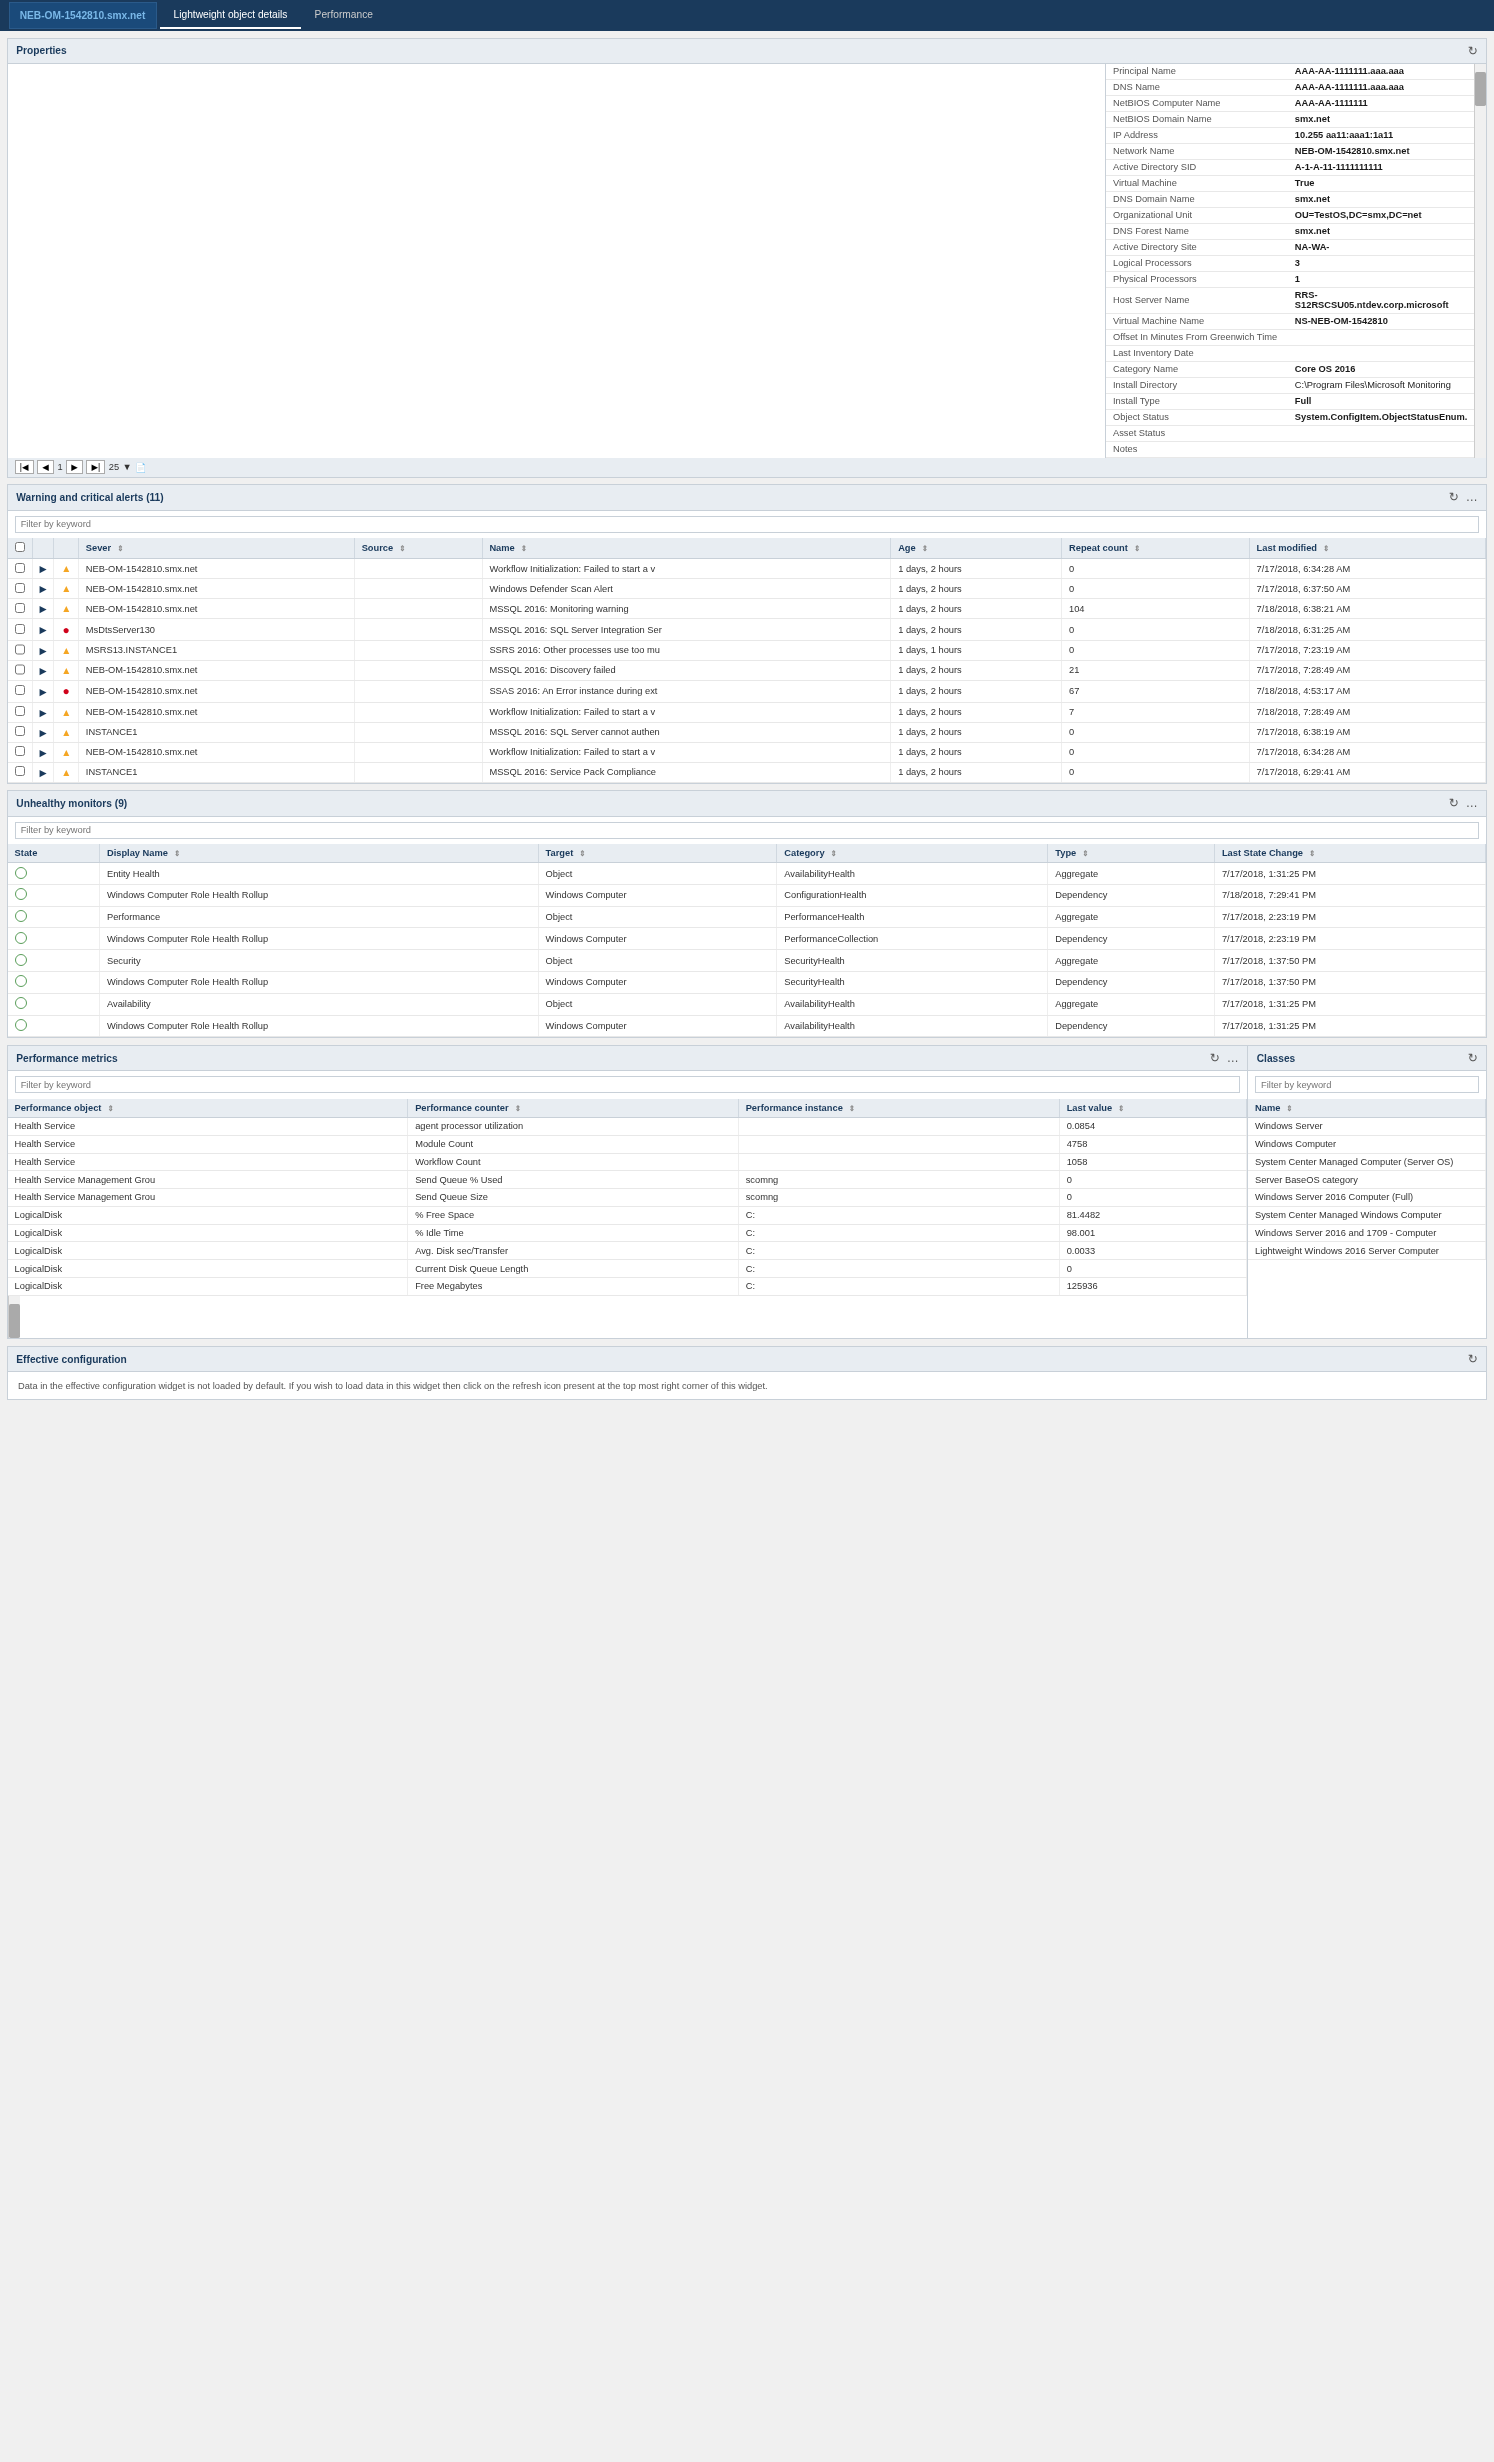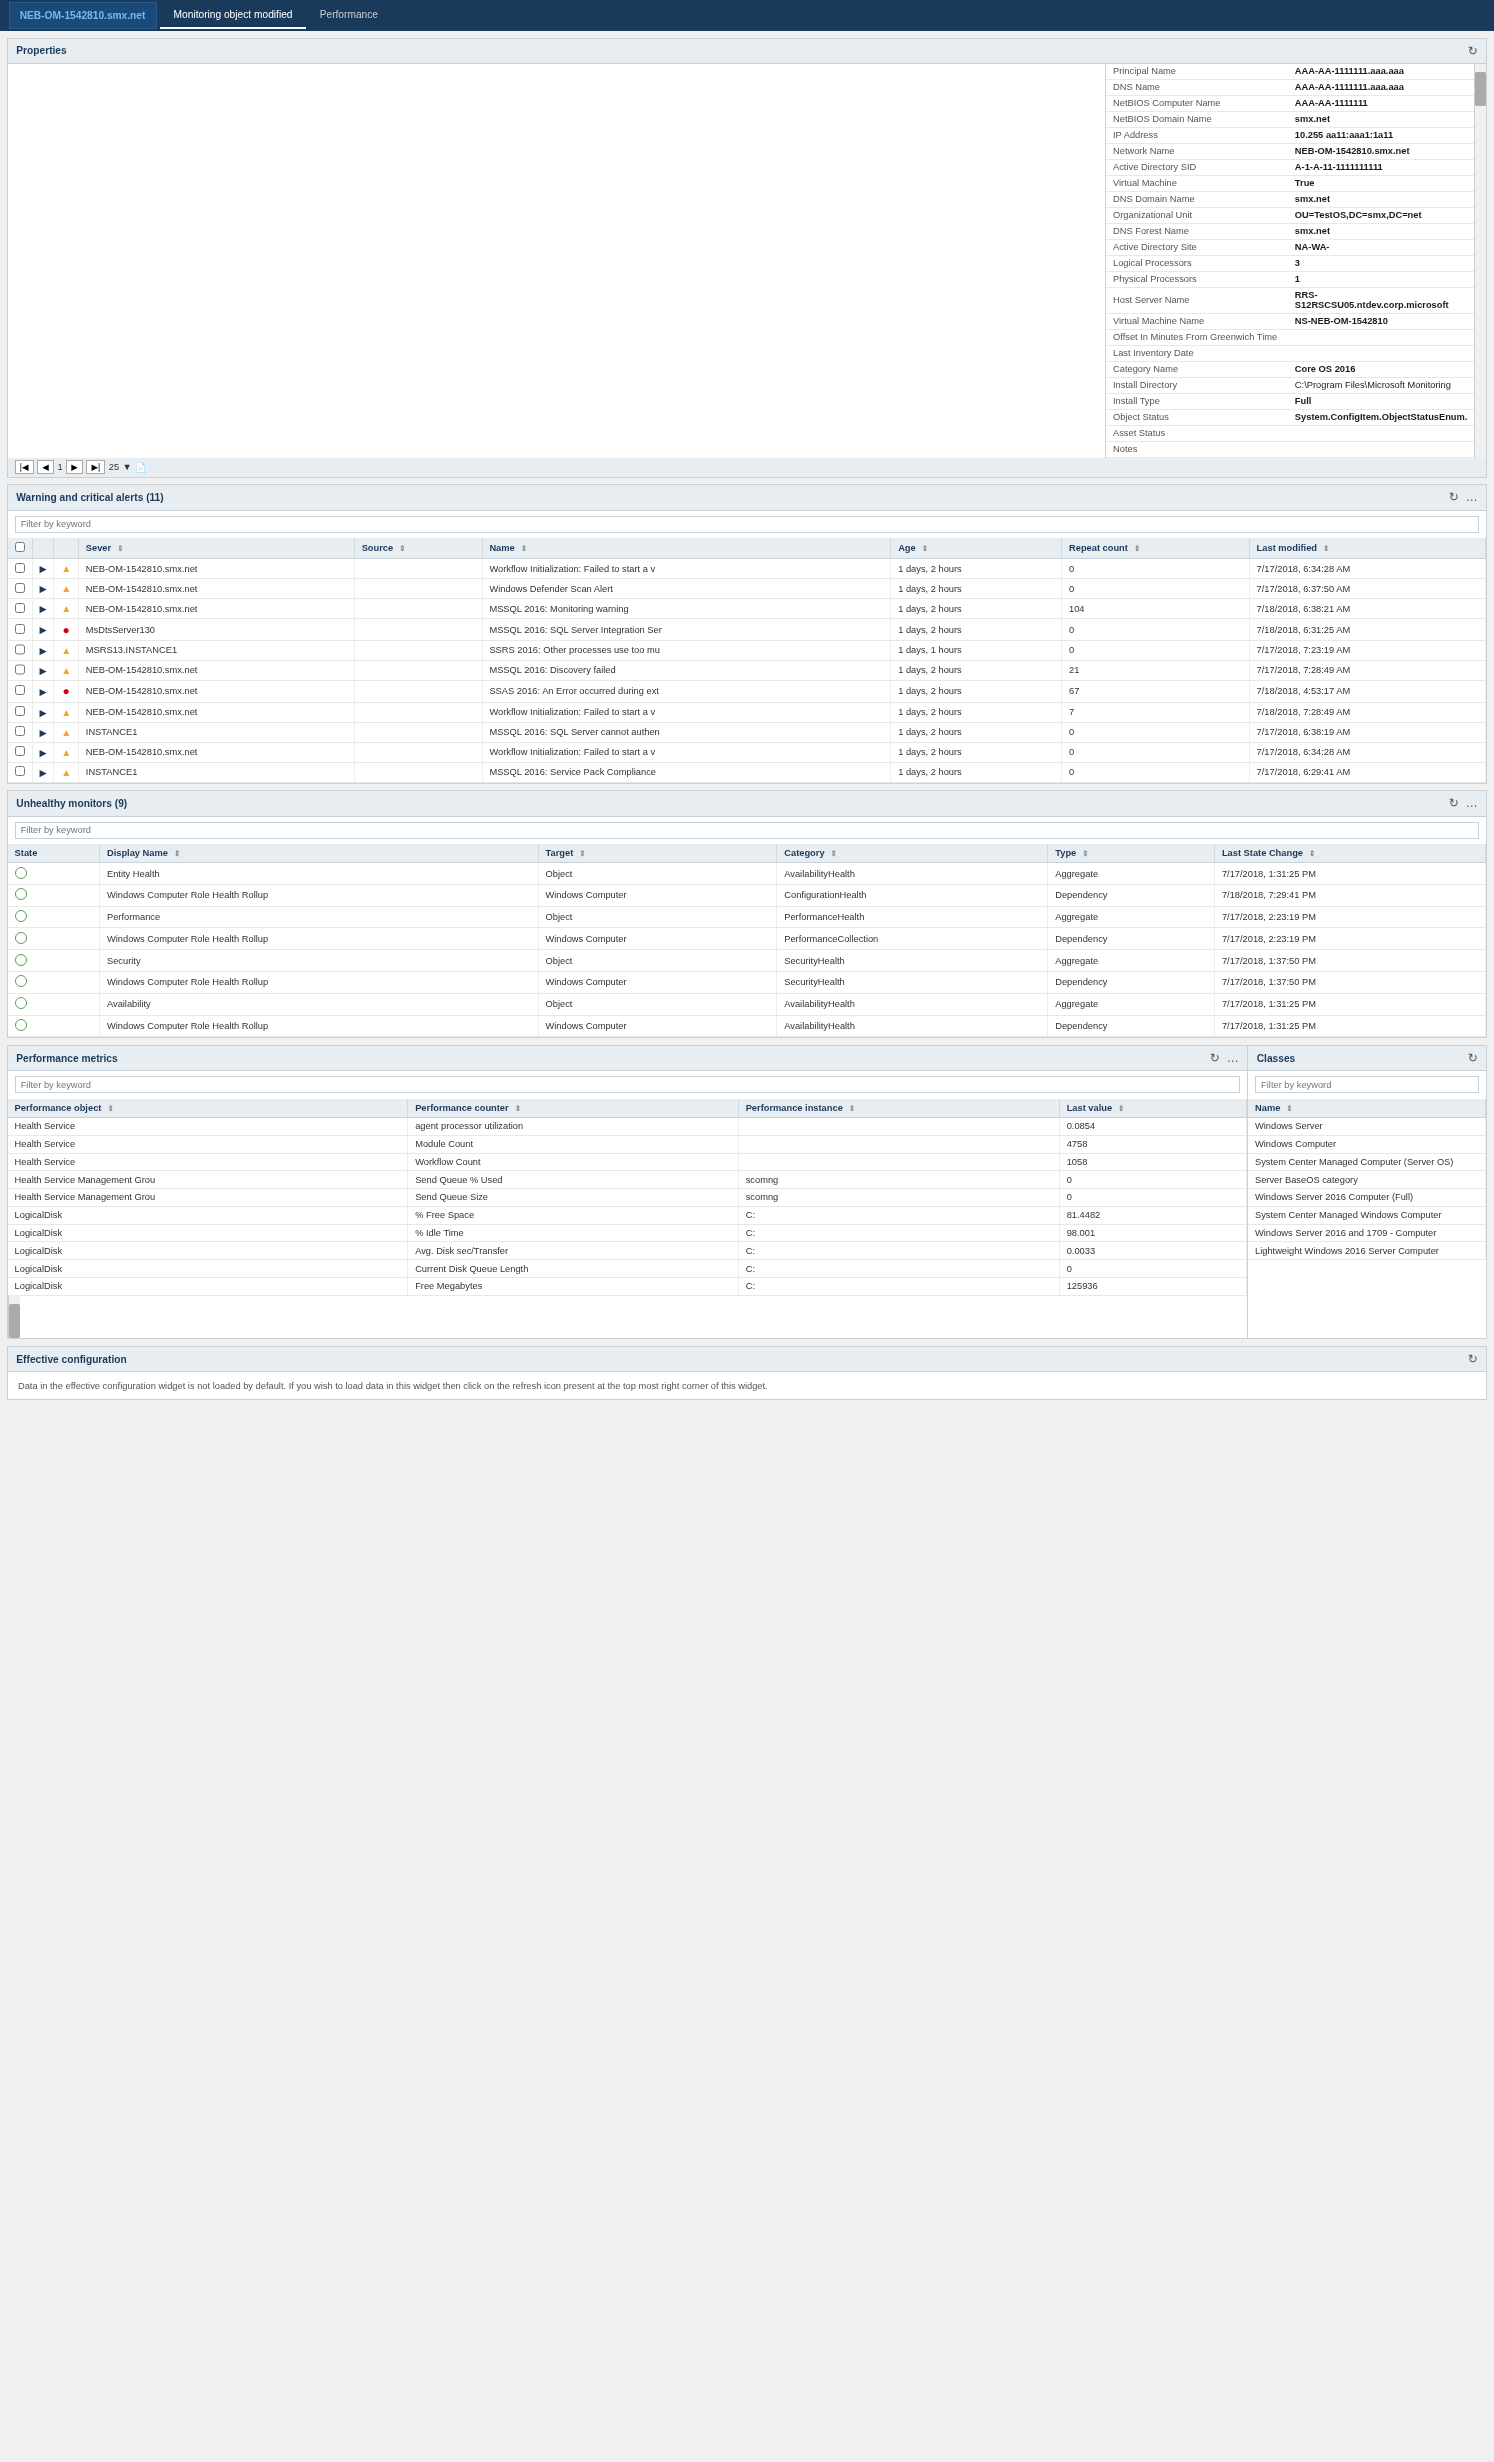--- a/index.html
+++ b/index.html
@@ -59,21 +59,21 @@
     input[type="checkbox"] { width: 10.2px; height: 10.2px; }
   </style>
 </head>
 <body>
 
 <div class="header">
   <div class="header-logo">
     <span>NEB-OM-1542810.smx.net</span>
   </div>
   <div class="header-tab active">
-    <span>Monitoring object modified</span>
+    <span>Lightweight object details</span>
   </div>
   <div class="header-tab">
     <span>Performance</span>
   </div>
 </div>
 
 <div class="section">
   <div class="section-header">
     <span class="section-title">Properties</span>
     <div class="section-actions">
@@ -291,21 +291,21 @@
     <td>1 days, 2 hours</td>
     <td>21</td>
     <td>7/17/2018, 7:28:49 AM</td>
   </tr>
         <tr>
     <td class="checkbox-col"><input type="checkbox" style=""></td>
     <td class="icon-col"><span style="color:#1a3a5c;font-size:9.3px;">▶</span></td>
     <td class="icon-col"><span style="color:#d0021b; font-size:12px;">●</span></td>
     <td>NEB-OM-1542810.smx.net</td>
     <td></td>
-    <td>SSAS 2016: An Error occurred during ext</td>
+    <td>SSAS 2016: An Error instance during ext</td>
     <td>1 days, 2 hours</td>
     <td>67</td>
     <td>7/18/2018, 4:53:17 AM</td>
   </tr>
         <tr>
     <td class="checkbox-col"><input type="checkbox" style=""></td>
     <td class="icon-col"><span style="color:#1a3a5c;font-size:9.3px;">▶</span></td>
     <td class="icon-col"><span style="color:#f5a623; font-size:10.2px;">▲</span></td>
     <td>NEB-OM-1542810.smx.net</td>
     <td></td>

